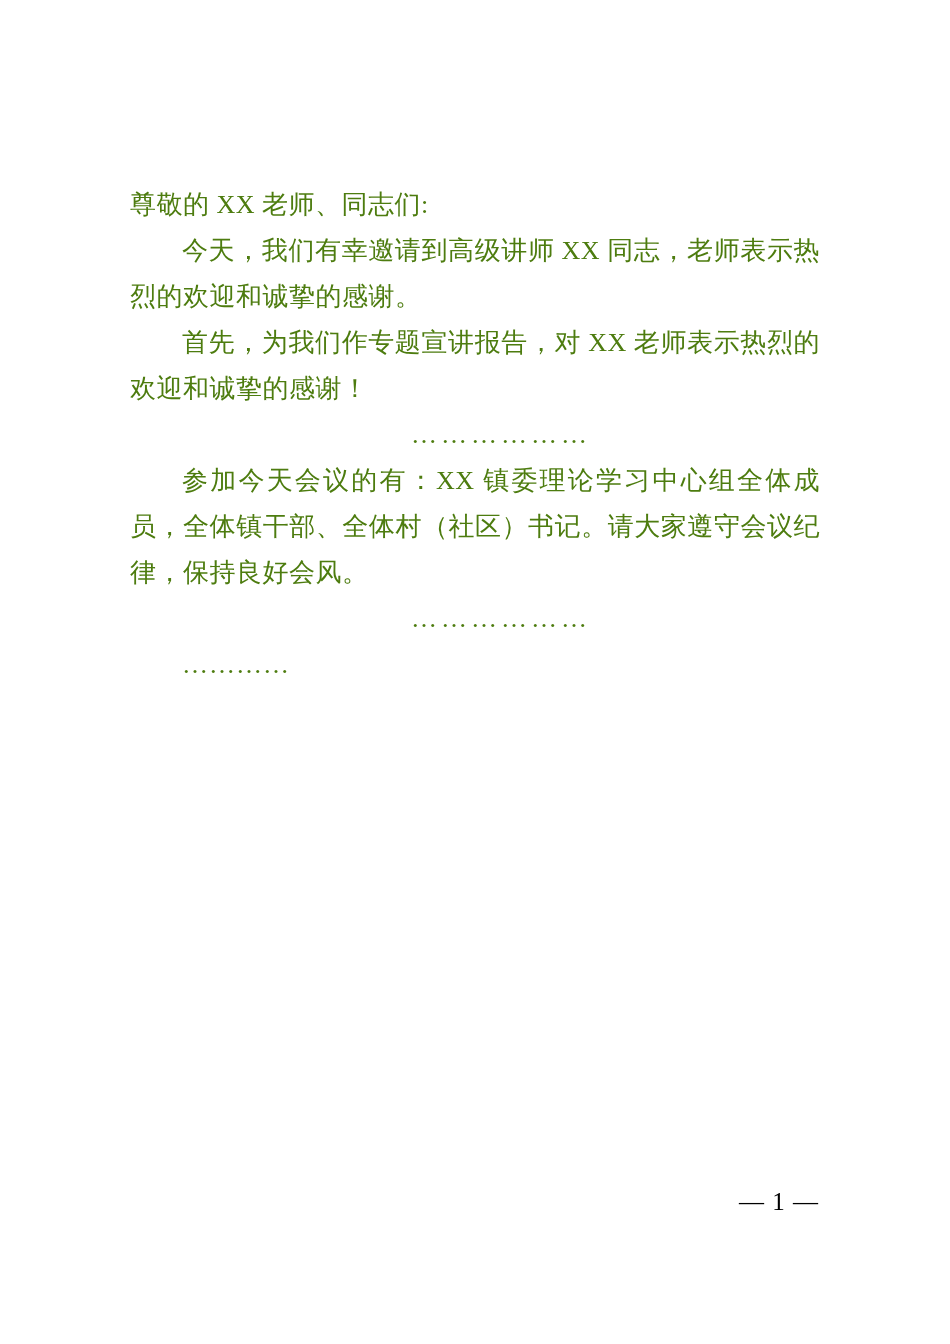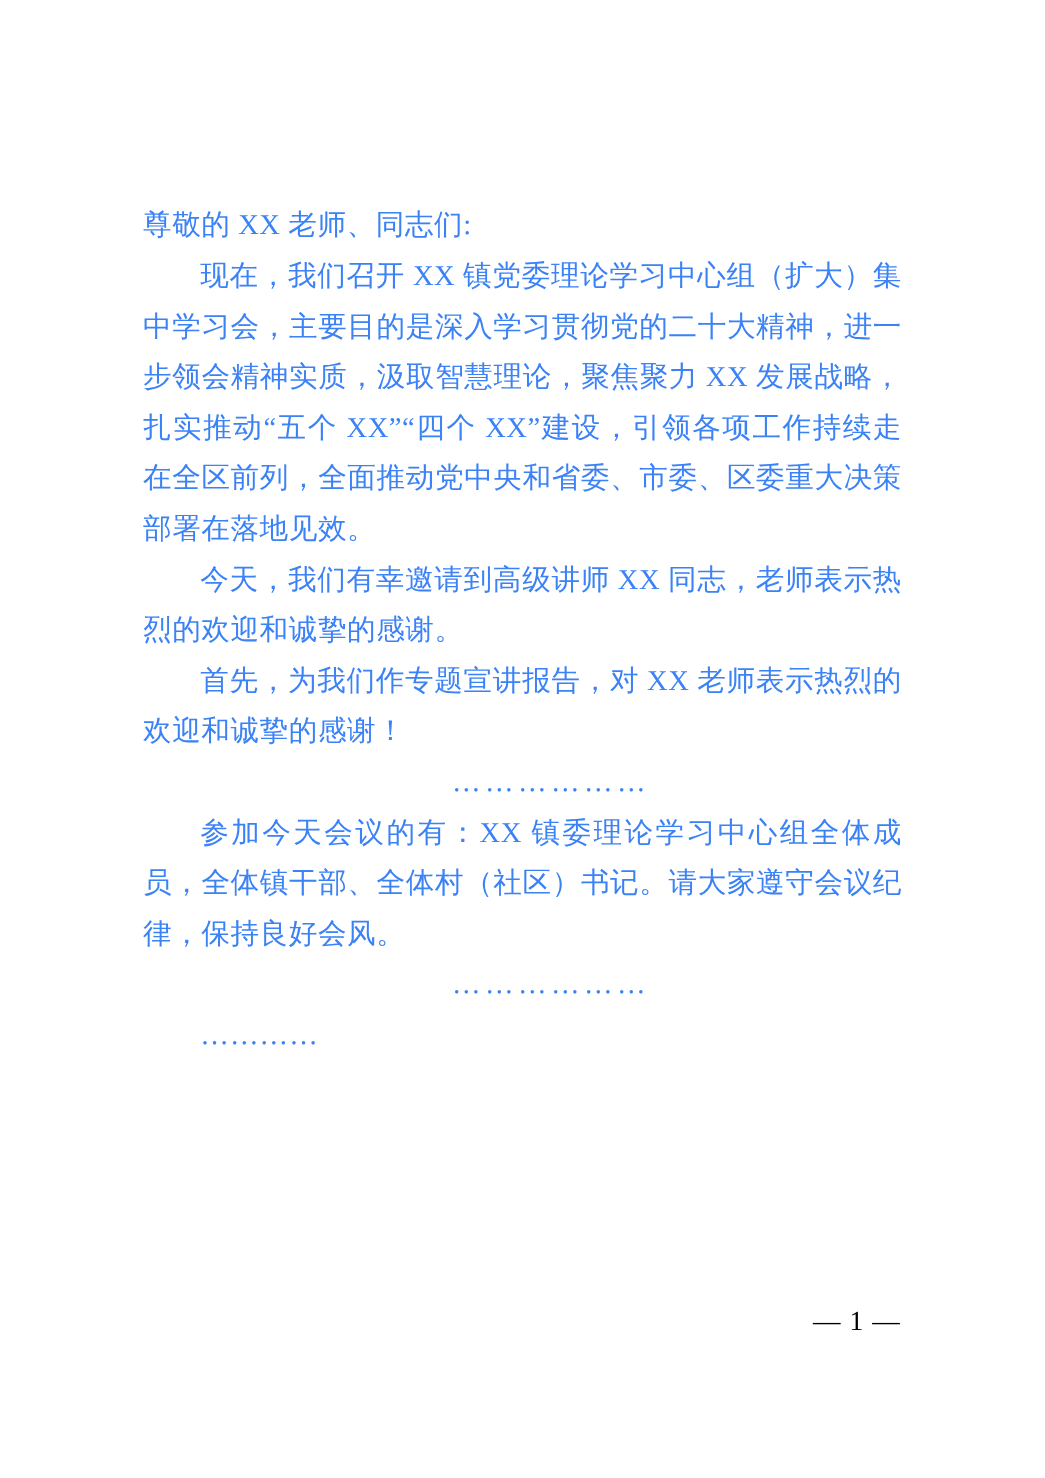--- a/index.html
+++ b/index.html
@@ -27,21 +27,21 @@
     left: 130px;
     top: 182px;
     width: 690px;
   }
   .content p {
     margin: 0;
     font-size: 26px;
     line-height: 46px;
     letter-spacing: 0.5px;
     text-align: justify;
-    color: #3b82f6;
+    color: #4d7c0f;
   }
   .salutation {
     text-indent: 0;
   }
   .para {
     text-indent: 2em;
   }
   .dots-center {
     text-align: center !important;
     text-indent: 0;
@@ -62,21 +62,20 @@
     color: #000000;
     letter-spacing: 1px;
   }
 </style>
 </head>
 <body>
 
 <div class="page">
   <div class="content">
     <p class="salutation">尊敬的 XX 老师、同志们:</p>
-    <p class="para">现在，我们召开 XX 镇党委理论学习中心组（扩大）集中学习会，主要目的是深入学习贯彻党的二十大精神，进一步领会精神实质，汲取智慧理论，聚焦聚力 XX 发展战略，扎实推动“五个 XX”“四个 XX”建设，引领各项工作持续走在全区前列，全面推动党中央和省委、市委、区委重大决策部署在落地见效。</p>
     <p class="para">今天，我们有幸邀请到高级讲师 XX 同志，老师表示热烈的欢迎和诚挚的感谢。</p>
     <p class="para">首先，为我们作专题宣讲报告，对 XX 老师表示热烈的欢迎和诚挚的感谢！</p>
     <p class="dots-center">………………</p>
     <p class="para">参加今天会议的有：XX 镇委理论学习中心组全体成员，全体镇干部、全体村（社区）书记。请大家遵守会议纪律，保持良好会风。</p>
     <p class="dots-center">………………</p>
     <p class="dots-left">…………</p>
   </div>
   <div class="footer">— 1 —</div>
 </div>
 

